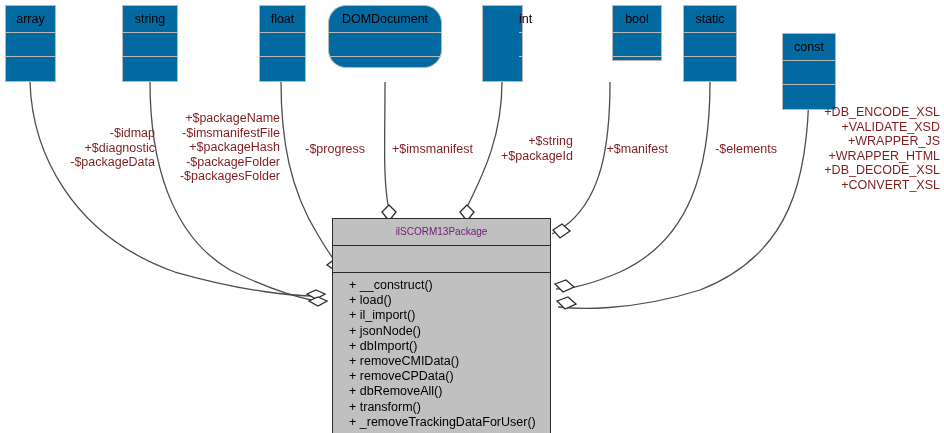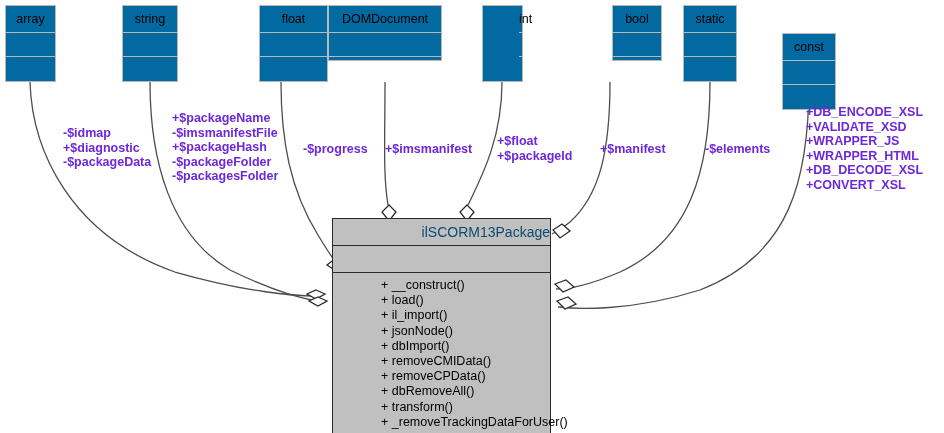--- a/index.html
+++ b/index.html
@@ -52,50 +52,48 @@
     left: 332px;
     top: 218px;
     width: 219px;
     background: #c0c0c0;
     border: 1px solid #2b2b2b;
     box-sizing: border-box;
   }
   .classbox .cb-title {
     height: 26px;
     line-height: 26px;
-    text-align: right;
-    font-size: 14px;
-    color: #0c4a6e;
+    text-align: center;
+    font-size: 10px;
+    color: #701a75;
     border-bottom: 1px solid #2b2b2b;
     white-space: nowrap;
   }
   .classbox .cb-attrs {
     height: 26px;
     border-bottom: 1px solid #2b2b2b;
   }
   .classbox .cb-methods {
     padding: 5px 0 6px 0;
   }
   .classbox .cb-method {
     font-size: 12.5px;
     color: #000000;
     line-height: 15.2px;
     padding-left: 16px;
     white-space: nowrap;
-    margin-left: 32px;
   }
   
   .edgelabel {
     position: absolute;
     font-size: 12.5px;
-    color: #6d28d9;
+    color: #7f1d1d;
     line-height: 14.6px;
     white-space: nowrap;
-    text-align: left;
-    font-weight: bold;
+    text-align: right;
   }
   .edgelabel .ln { display: block; }
 </style>
 </head>
 <body>
 
 <div id="canvas">
 
   <svg class="edges" viewBox="0 0 944 433" xmlns="http://www.w3.org/2000/svg">
     <g fill="none" stroke="#4d4d4d" stroke-width="1.3">
@@ -141,27 +139,27 @@
     <div class="tb-row sep"></div>
     <div class="tb-row"></div>
   </div>
 
   <div class="typebox" style="left:122px; top:5px; width:56px; height:77px;">
     <div class="tb-title">string</div>
     <div class="tb-row sep"></div>
     <div class="tb-row"></div>
   </div>
 
-  <div class="typebox" style="left:259px; top:5px; width:69px; height:77px;">
+  <div class="typebox" style="left:259px; top:5px; width:47px; height:77px;">
     <div class="tb-title">float</div>
     <div class="tb-row sep"></div>
     <div class="tb-row"></div>
   </div>
 
-  <div class="typebox" style="left:328px; top:5px; width:114px; height:56px;">
+  <div class="typebox" style="left:328px; top:5px; width:114px; height:63px;border-radius:18px;">
     <div class="tb-title">DOMDocument</div>
     <div class="tb-row sep"></div>
     <div class="tb-row"></div>
   </div>
 
   <div class="typebox" style="left:482px; top:5px; width:41px; height:77px;padding-left:36px;">
     <div class="tb-title">int</div>
     <div class="tb-row sep"></div>
     <div class="tb-row"></div>
   </div>
@@ -200,21 +198,21 @@
 
   <div class="edgelabel" style="left:303px; top:142px; width:62px;">
     <span class="ln">-$progress</span>
   </div>
 
   <div class="edgelabel" style="left:385px; top:142px; width:88px;">
     <span class="ln">+$imsmanifest</span>
   </div>
 
   <div class="edgelabel" style="left:497px; top:134px; width:76px;">
-    <span class="ln">+$float</span>
+    <span class="ln">+$string</span>
     <span class="ln">+$packageId</span>
   </div>
 
   <div class="edgelabel" style="left:600px; top:142px; width:68px;">
     <span class="ln">+$manifest</span>
   </div>
 
   <div class="edgelabel" style="left:705px; top:142px; width:72px;">
     <span class="ln">-$elements</span>
   </div>

